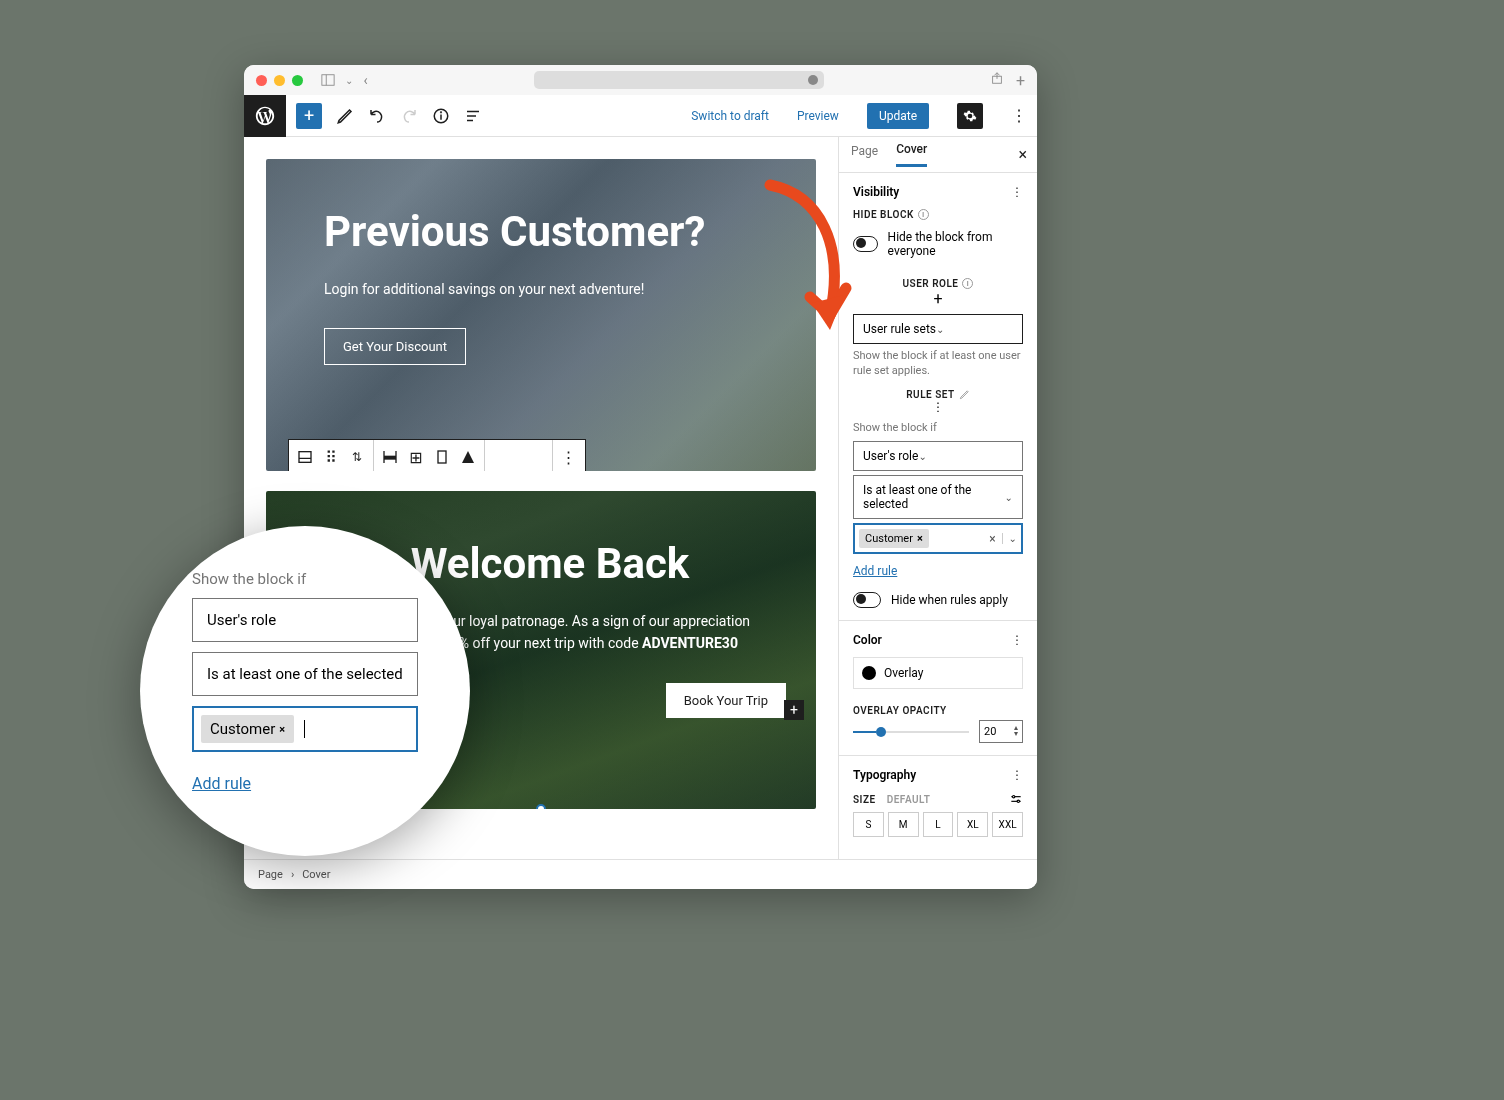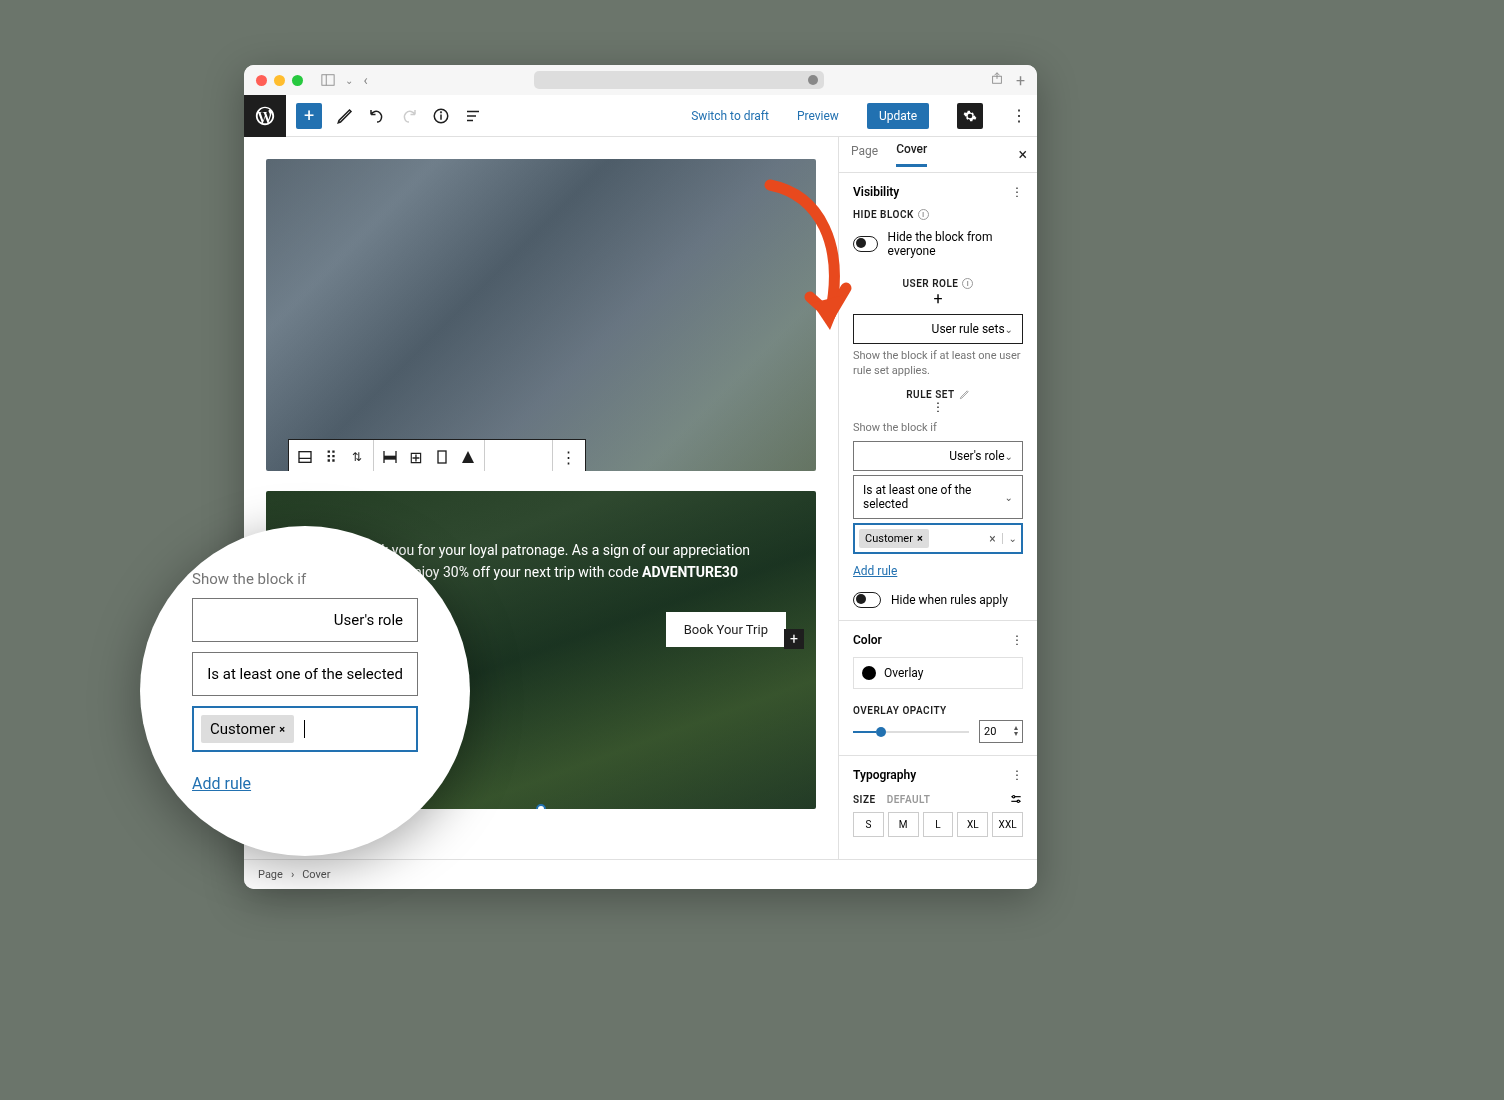--- a/index.html
+++ b/index.html
@@ -250,21 +250,21 @@
 
 .sel {
   width: 100%;
   border: 1px solid #757575;
   padding: 7px 9px;
   font-size: 12px;
   background: #fff;
   position: relative;
   display: flex;
   align-items: center;
-  justify-content: flex-end;
+  justify-content: flex-start;
   margin-bottom: 4px;
 }
 .sel.dark { border: 1px solid #1e1e1e; }
 .sel-arrow { font-size: 10px; color: #555; }
 
 .help-text { font-size: 11px; color: #757575; margin-top: 4px; line-height: 1.4; }
 
 .sub-header {
   display: flex;
   justify-content: space-between;
@@ -448,20 +448,25 @@
             <path d="M12 8a4 4 0 100 8 4 4 0 000-8zm9 4a7 7 0 01-.1 1.2l2.1 1.6-2 3.5-2.5-1a7 7 0 01-2 1.2l-.4 2.6h-4l-.4-2.6a7 7 0 01-2-1.2l-2.5 1-2-3.5 2.1-1.6A7 7 0 013 12a7 7 0 01.1-1.2L1 9.2l2-3.5 2.5 1a7 7 0 012-1.2L7.9 3h4l.4 2.6a7 7 0 012 1.2l2.5-1 2 3.5-2.1 1.6A7 7 0 0121 12z"></path>
           </svg>
       </div>
       <span class="wp-more">⋮</span>
     </div>
   </div>
 
   <div class="wp-body">
     <div class="canvas">
       <div class="cover cover1">
+        <div class="cover-content">
+          <h1>Previous Customer?</h1>
+          <p>Login for additional savings on your next adventure!</p>
+          <span class="cover-btn">Get Your Discount</span>
+        </div>
         <div class="block-toolbar tb1">
           <div class="bt-group">
             <span class="bt-icon">
                 <svg width="16" height="16" viewBox="0 0 24 24" fill="none" stroke="currentColor" stroke-width="2">
                   <rect x="3" y="4" width="18" height="16"></rect>
                   <line x1="3" y1="14" x2="21" y2="14"></line>
                 </svg>
               </span>
             <span class="bt-icon">⠿</span>
             <span class="bt-icon" style="font-size:12px">⇅</span>
@@ -490,20 +495,21 @@
             <span class="bt-label">Replace</span>
           </div>
           <div class="bt-group">
             <span class="bt-icon">⋮</span>
           </div>
         </div>
       </div>
 
       <div class="cover cover2" style="position:relative">
         <div class="cover-content" style="padding:48px 30px 48px 48px">
+          <h1 style="text-align:center">Welcome Back</h1>
           <p style="text-align:center; margin:0 auto 28px">
             <span>Thank you for your loyal patronage. As a sign of our appreciation please enjoy 30% off your next trip with code </span><strong>ADVENTURE30</strong>
           </p>
           <div style="text-align:right; position:relative">
             <span class="cover-btn cover-btn-solid">Book Your Trip</span>
             <span class="add-corner" style="right:-18px; bottom:-2px">+</span>
           </div>
         </div>
         <div style="position:absolute; bottom:-5px; left:50%; transform:translateX(-50%); width:10px; height:10px; background:#fff; border:2px solid #2271b1; border-radius:50%"></div>
       </div>

